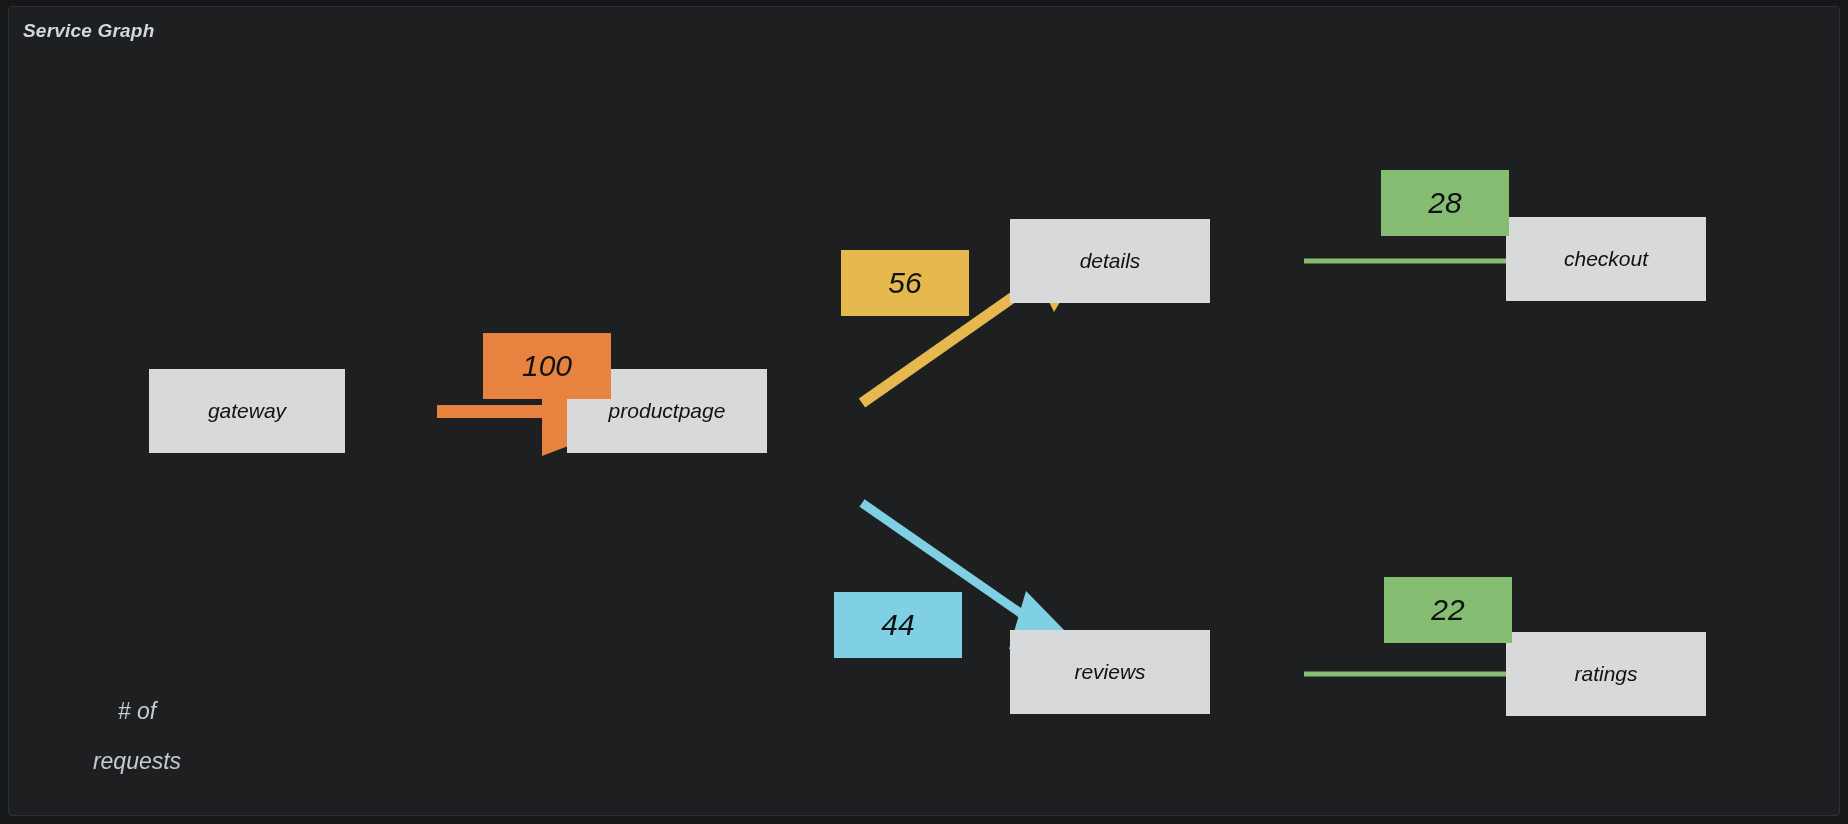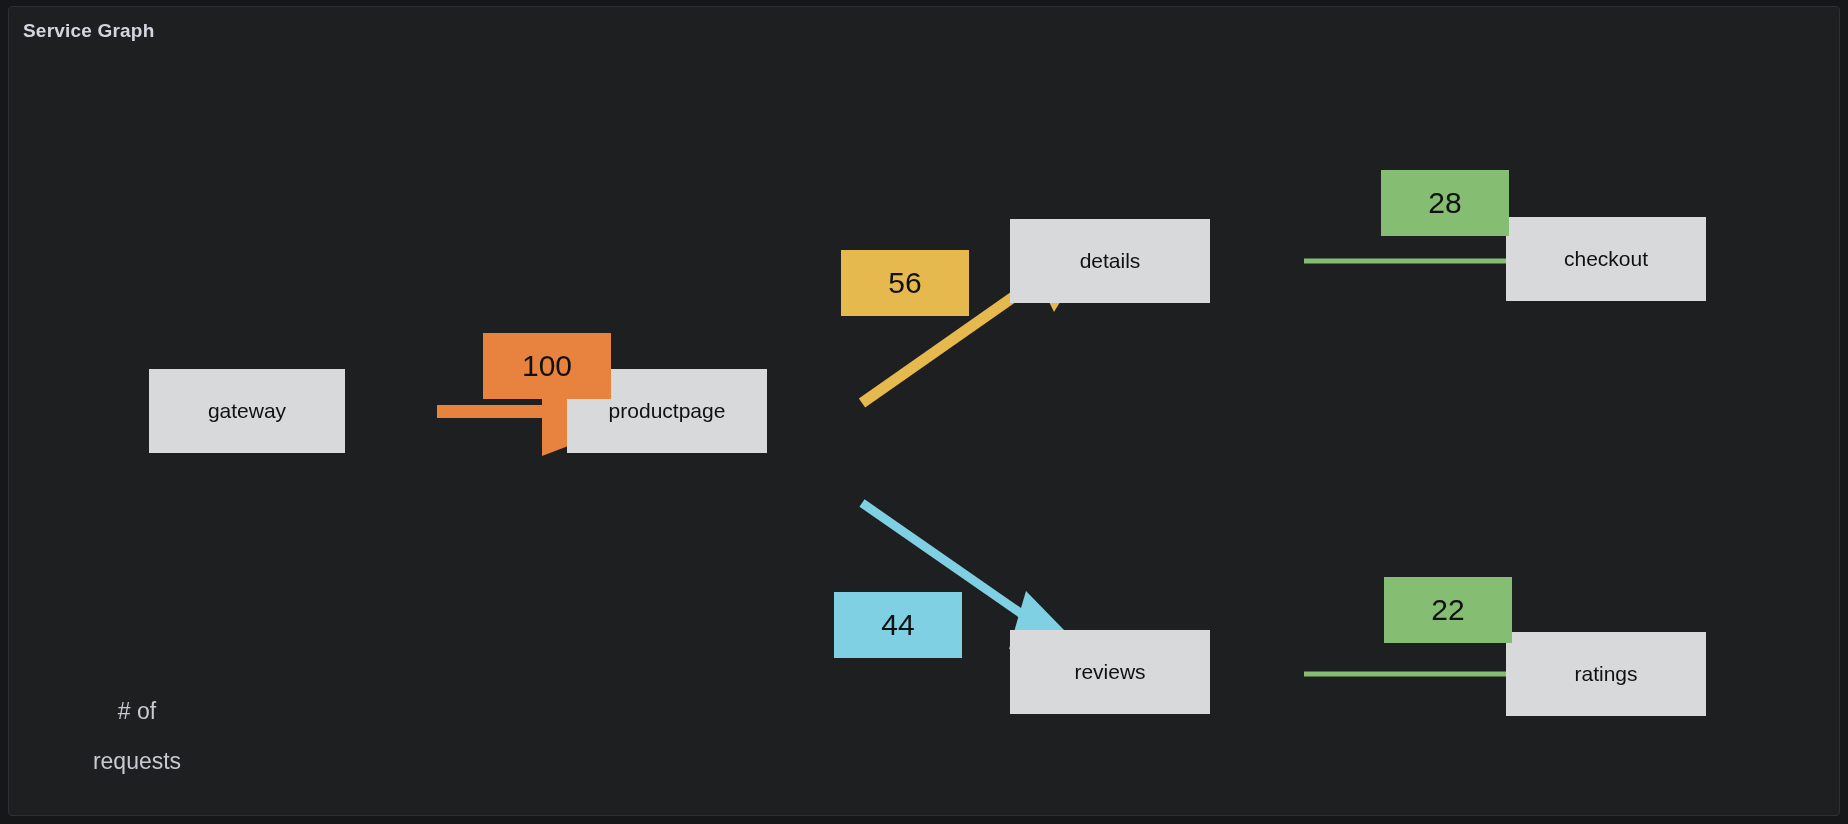--- a/index.html
+++ b/index.html
@@ -16,20 +16,21 @@
   #panel {
     position: absolute;
     left: 8px;
     top: 6px;
     width: 1832px;
     height: 810px;
     background: #1d1f21;
     border: 1px solid #2c2f33;
     border-radius: 4px;
     box-sizing: border-box;
+    font-style: italic;
   }
   #panel-title {
     position: absolute;
     left: 14px;
     top: 13px;
     font-size: 19px;
     font-weight: bold;
     color: #d3d6de;
     letter-spacing: 0.2px;
   }

